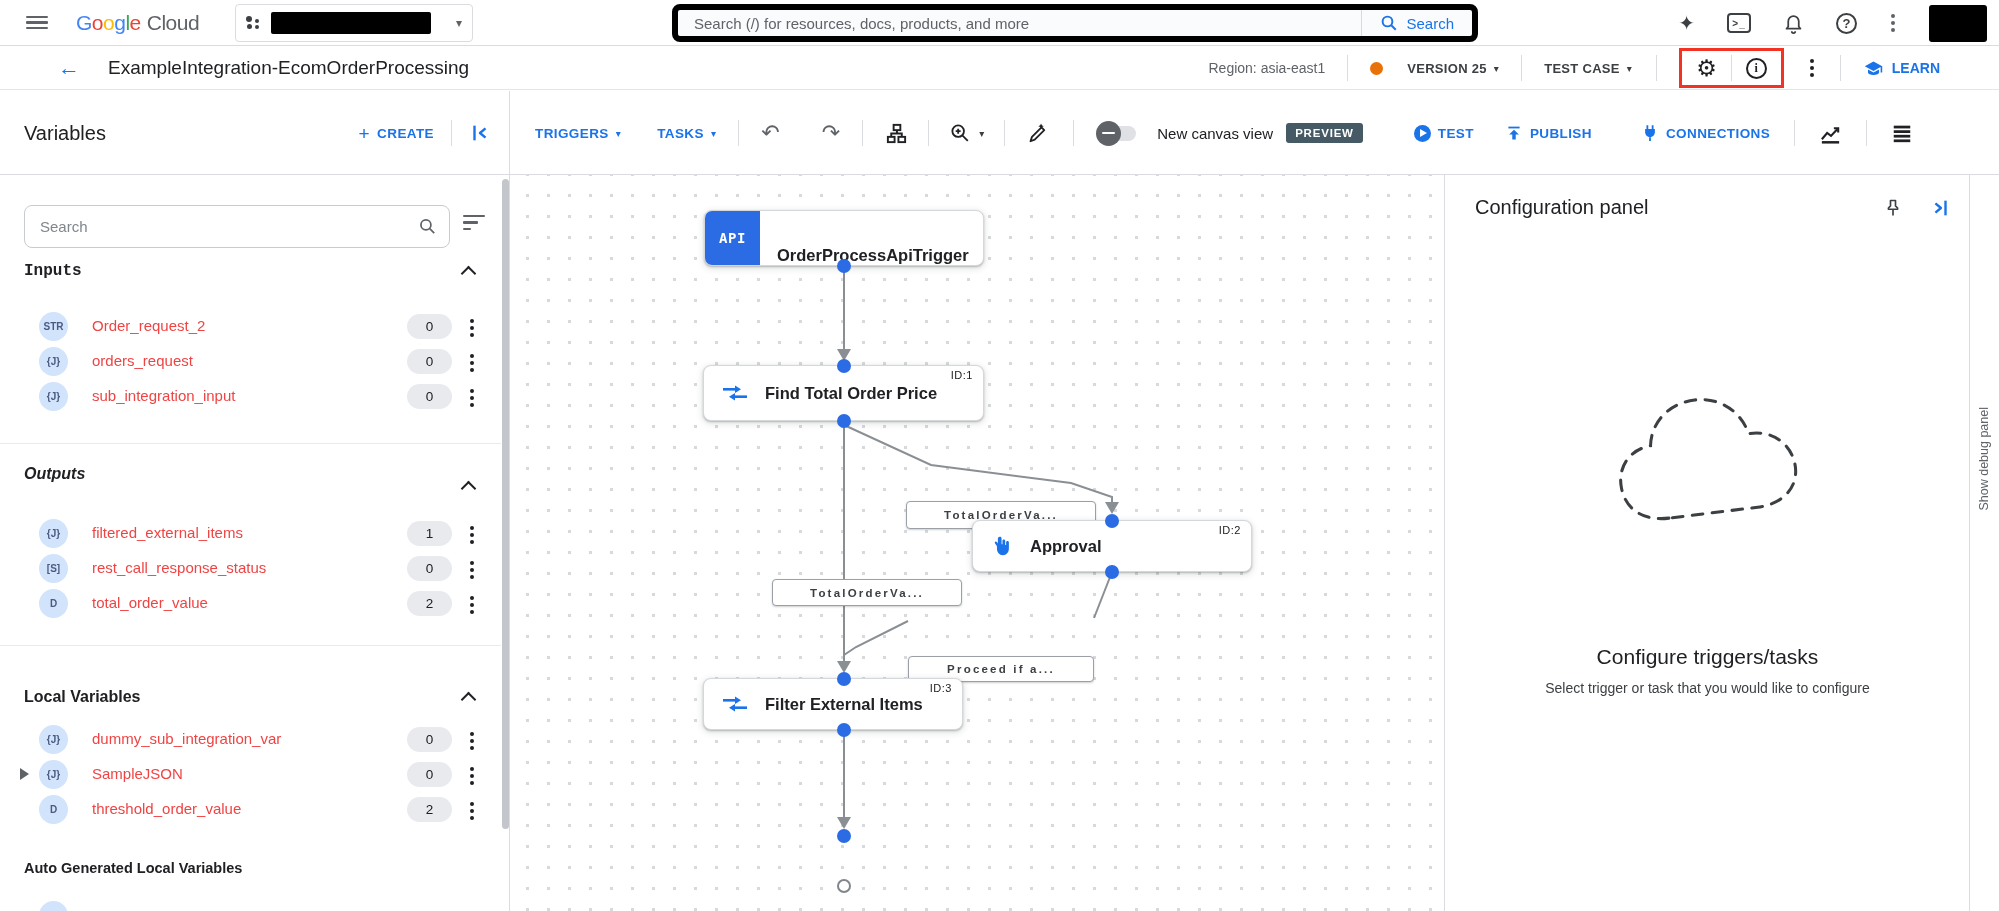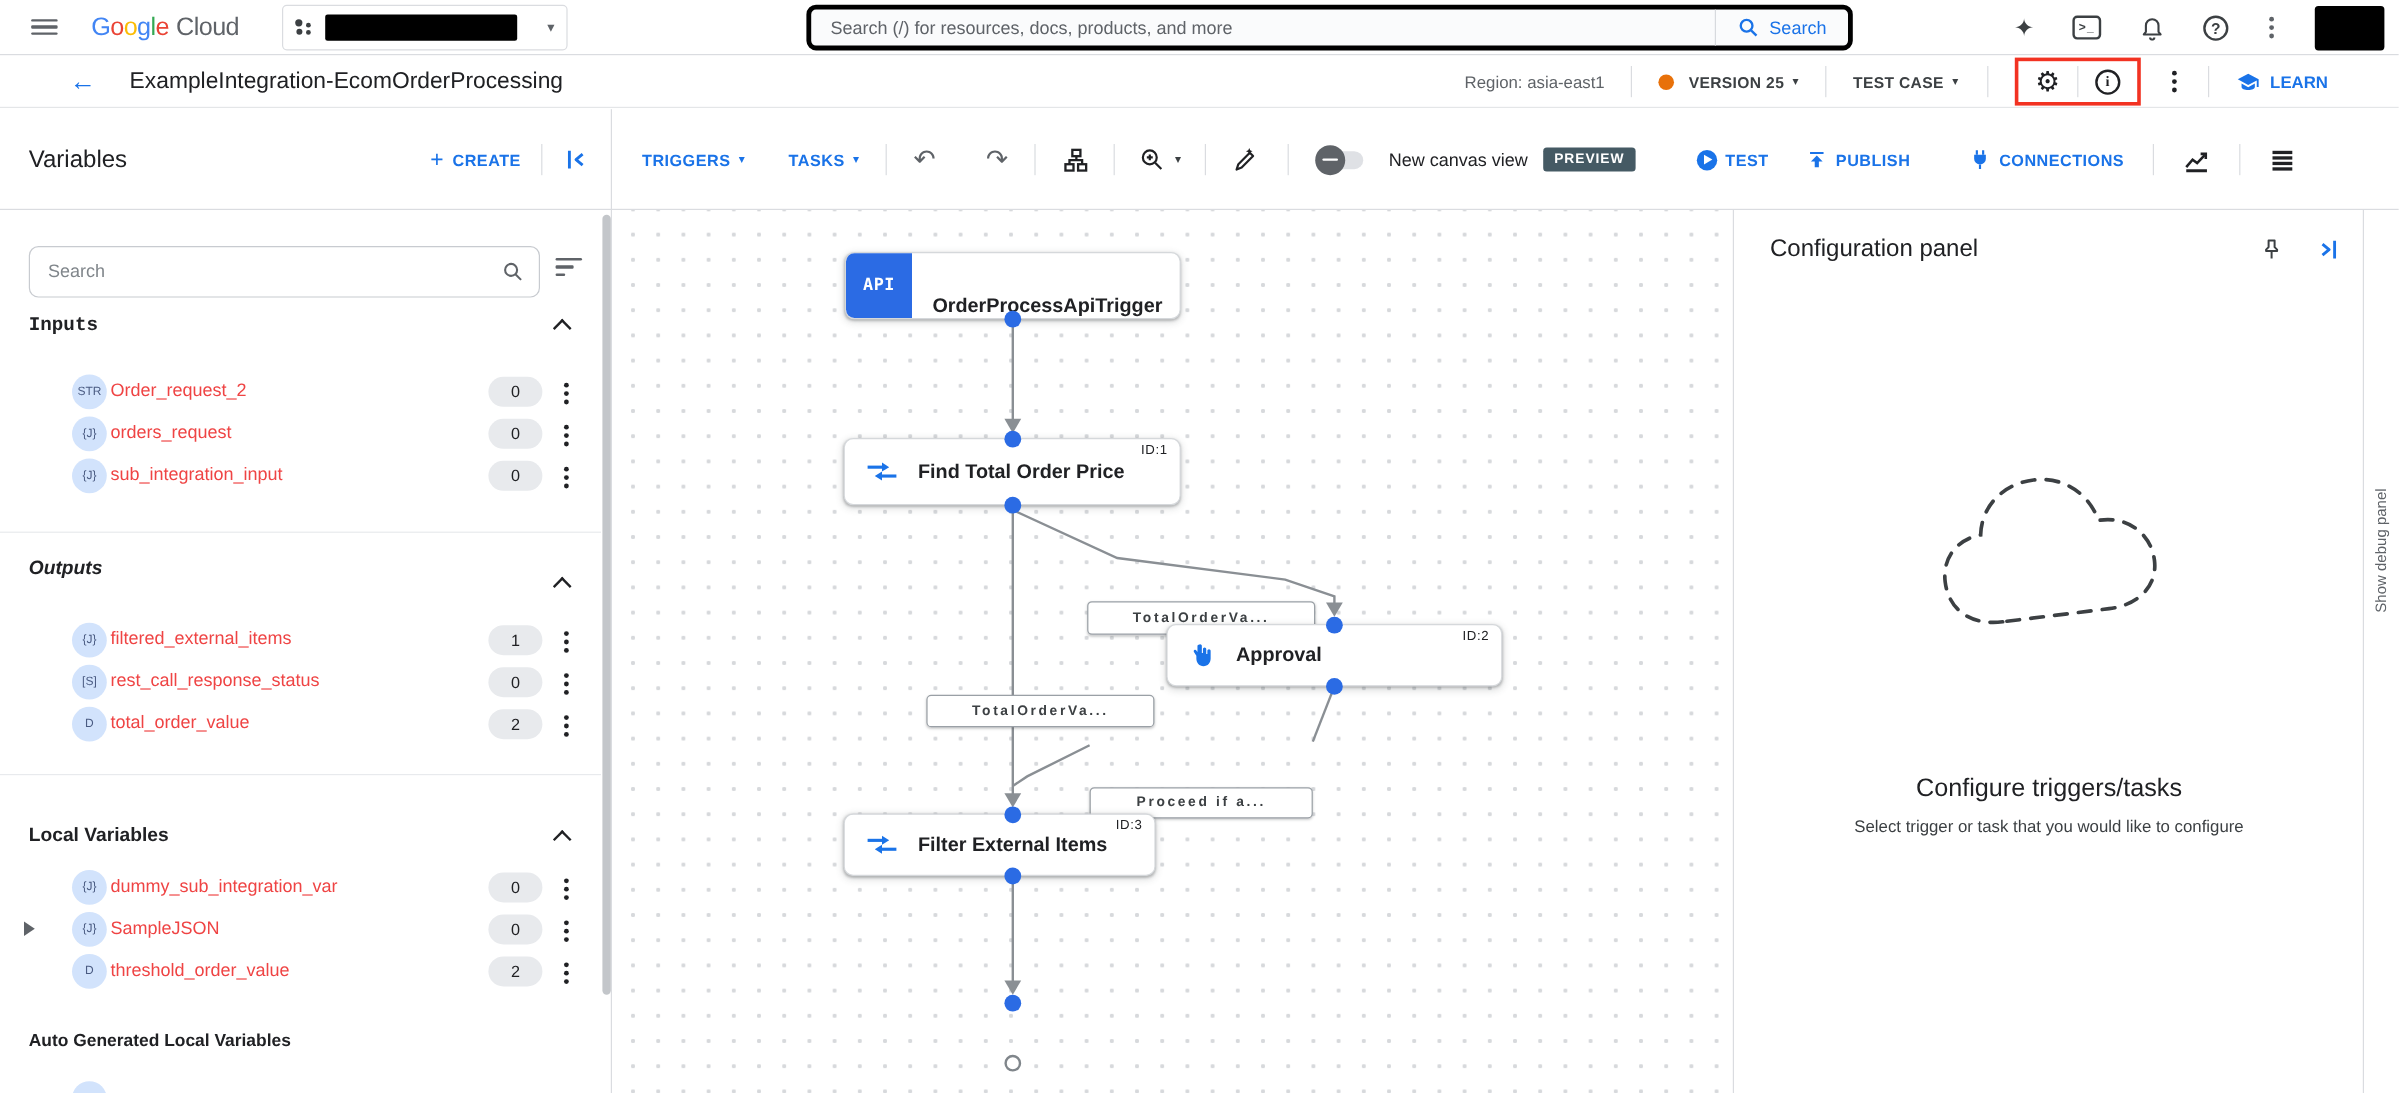--- a/index.html
+++ b/index.html
@@ -16,21 +16,21 @@
   .glogo .cloudtxt { color:#5f6368; margin-left:6px; font-size:21px; }
   .l-b{color:#4285F4}.l-r{color:#EA4335}.l-y{color:#FBBC05}.l-g{color:#34A853}
   .projsel { margin-left:36px; width:238px; height:38px; border:1px solid #dadce0; border-radius:4px;
     display:flex; align-items:center; padding:0 10px; background:#fff; cursor:pointer; }
   .gridicon { width:16px; height:16px; position:relative; margin-right:9px; }
   .gridicon b { position:absolute; width:6px; height:6px; border-radius:50%; background:#3c4043; }
   .gridicon b:nth-child(1){left:0;top:1px}.gridicon b:nth-child(2){left:9px;top:4px;width:4px;height:4px}
   .gridicon b:nth-child(3){left:1px;top:9px;width:5px;height:5px}.gridicon b:nth-child(4){left:9px;top:10px;width:4px;height:4px}
   .redact { background:#000; border-radius:2px; }
   .caret { font-size:12px; color:#5f6368; margin-left:auto; }
-  #gsearch { position:absolute; left:672px; top:4px; width:872px; height:38px; border:4px solid #000000;
+  #gsearch { position:absolute; left:672px; top:4px; width:806px; height:38px; border:6px solid #000000;
     border-radius:8px; background:#fafbfc; display:flex; align-items:center; }
   #gsearch input { flex:1; border:none; outline:none; background:transparent; font-size:15px; color:#202124;
     padding:0 16px; font-family:inherit; }
   #gsearch input::placeholder { color:#5f6368; }
   .gsearch-btn { height:100%; border-left:1px solid #d7dade; display:flex; align-items:center; gap:8px;
     padding:0 18px; cursor:pointer; color:#1a73e8; font-size:15px; }
   .topicons { position:absolute; right:0; top:0; height:46px; display:flex; align-items:center; gap:32px; padding-right:12px; }
   .ticon { color:#3c4043; font-size:20px; cursor:pointer; display:flex; align-items:center; justify-content:center; }
   .term { width:24px; height:20px; border:2px solid #3c4043; border-radius:4px; font-size:10px; font-weight:bold;
     display:flex; align-items:center; justify-content:center; color:#3c4043; letter-spacing:1px; }
@@ -92,22 +92,22 @@
   .sb-search input { flex:1; border:none; outline:none; font-size:15px; color:#202124; font-family:inherit; background:transparent; }
   .sb-search input::placeholder { color:#80868b; }
   .sorticon { position:absolute; left:463px; top:40px; width:22px; cursor:pointer; }
   .sorticon i { display:block; height:2.4px; background:#5f6368; border-radius:1px; margin-bottom:4px; }
   .sorticon i:nth-child(1){width:22px}.sorticon i:nth-child(2){width:15px}.sorticon i:nth-child(3){width:8px}
   .sec-head { position:absolute; left:24px; font-size:16px; font-weight:700; color:#202124; }
   .chev-up { position:absolute; width:14px; height:14px; cursor:pointer; }
   .chev-up::before { content:""; position:absolute; left:1px; top:4px; width:9px; height:9px;
     border-top:2.6px solid #202124; border-right:2.6px solid #202124; transform:rotate(-45deg); }
   .var-row { position:absolute; left:0; width:501px; height:35px; }
-  .var-badge { position:absolute; left:60px; top:3px; width:29px; height:29px; border-radius:50%; background:#d2e3fc;
-    color:#4a5b82; font-size:10px; font-weight:400; display:flex; align-items:center; justify-content:center; letter-spacing:0; }
+  .var-badge { position:absolute; left:39px; top:3px; width:29px; height:29px; border-radius:50%; background:#d2e3fc;
+    color:#4a5b82; font-size:10px; font-weight:700; display:flex; align-items:center; justify-content:center; letter-spacing:0; }
   .var-name { position:absolute; left:92px; top:8px; font-size:15px; color:#ef4444; }
   .var-count { position:absolute; left:407px; top:5px; min-width:45px; height:25px; background:#e8eaed; border-radius:13px;
     font-size:13.5px; color:#202124; display:flex; align-items:center; justify-content:center; cursor:default; }
   .row-dots { position:absolute; left:468px; top:8px; }
   .expander { position:absolute; left:20px; top:11px; width:0; height:0; border-left:9px solid #5f6368;
     border-top:6px solid transparent; border-bottom:6px solid transparent; cursor:pointer; }
   .sb-div { position:absolute; left:0; width:501px; height:1px; background:#e8eaed; }
   .auto-head { position:absolute; left:24px; font-size:14.5px; font-weight:700; color:#202124; }
 
   
@@ -198,21 +198,21 @@
     </div>
   </div>
 
   <div id="titlebar">
     <span class="backarrow">←</span>
     <span class="pagetitle">ExampleIntegration-EcomOrderProcessing</span>
     <div class="tb-right">
       <span class="regiontxt">Region: asia-east1</span>
       <span class="vdiv" style="margin:0 22px;"></span>
       <span class="verdot"></span>
-      <span class="menu-lbl" style="margin-left:12px;">
+      <span class="menu-lbl" style="margin-left:24px;">
         <span>VERSION 25</span>
         <span class="dd">▾</span>
       </span>
       <span class="vdiv" style="margin:0 22px;"></span>
       <span class="menu-lbl">
         <span>TEST CASE</span>
         <span class="dd">▾</span>
       </span>
       <span class="vdiv" style="margin:0 22px 0 24px;"></span>
       <span class="redbox">

